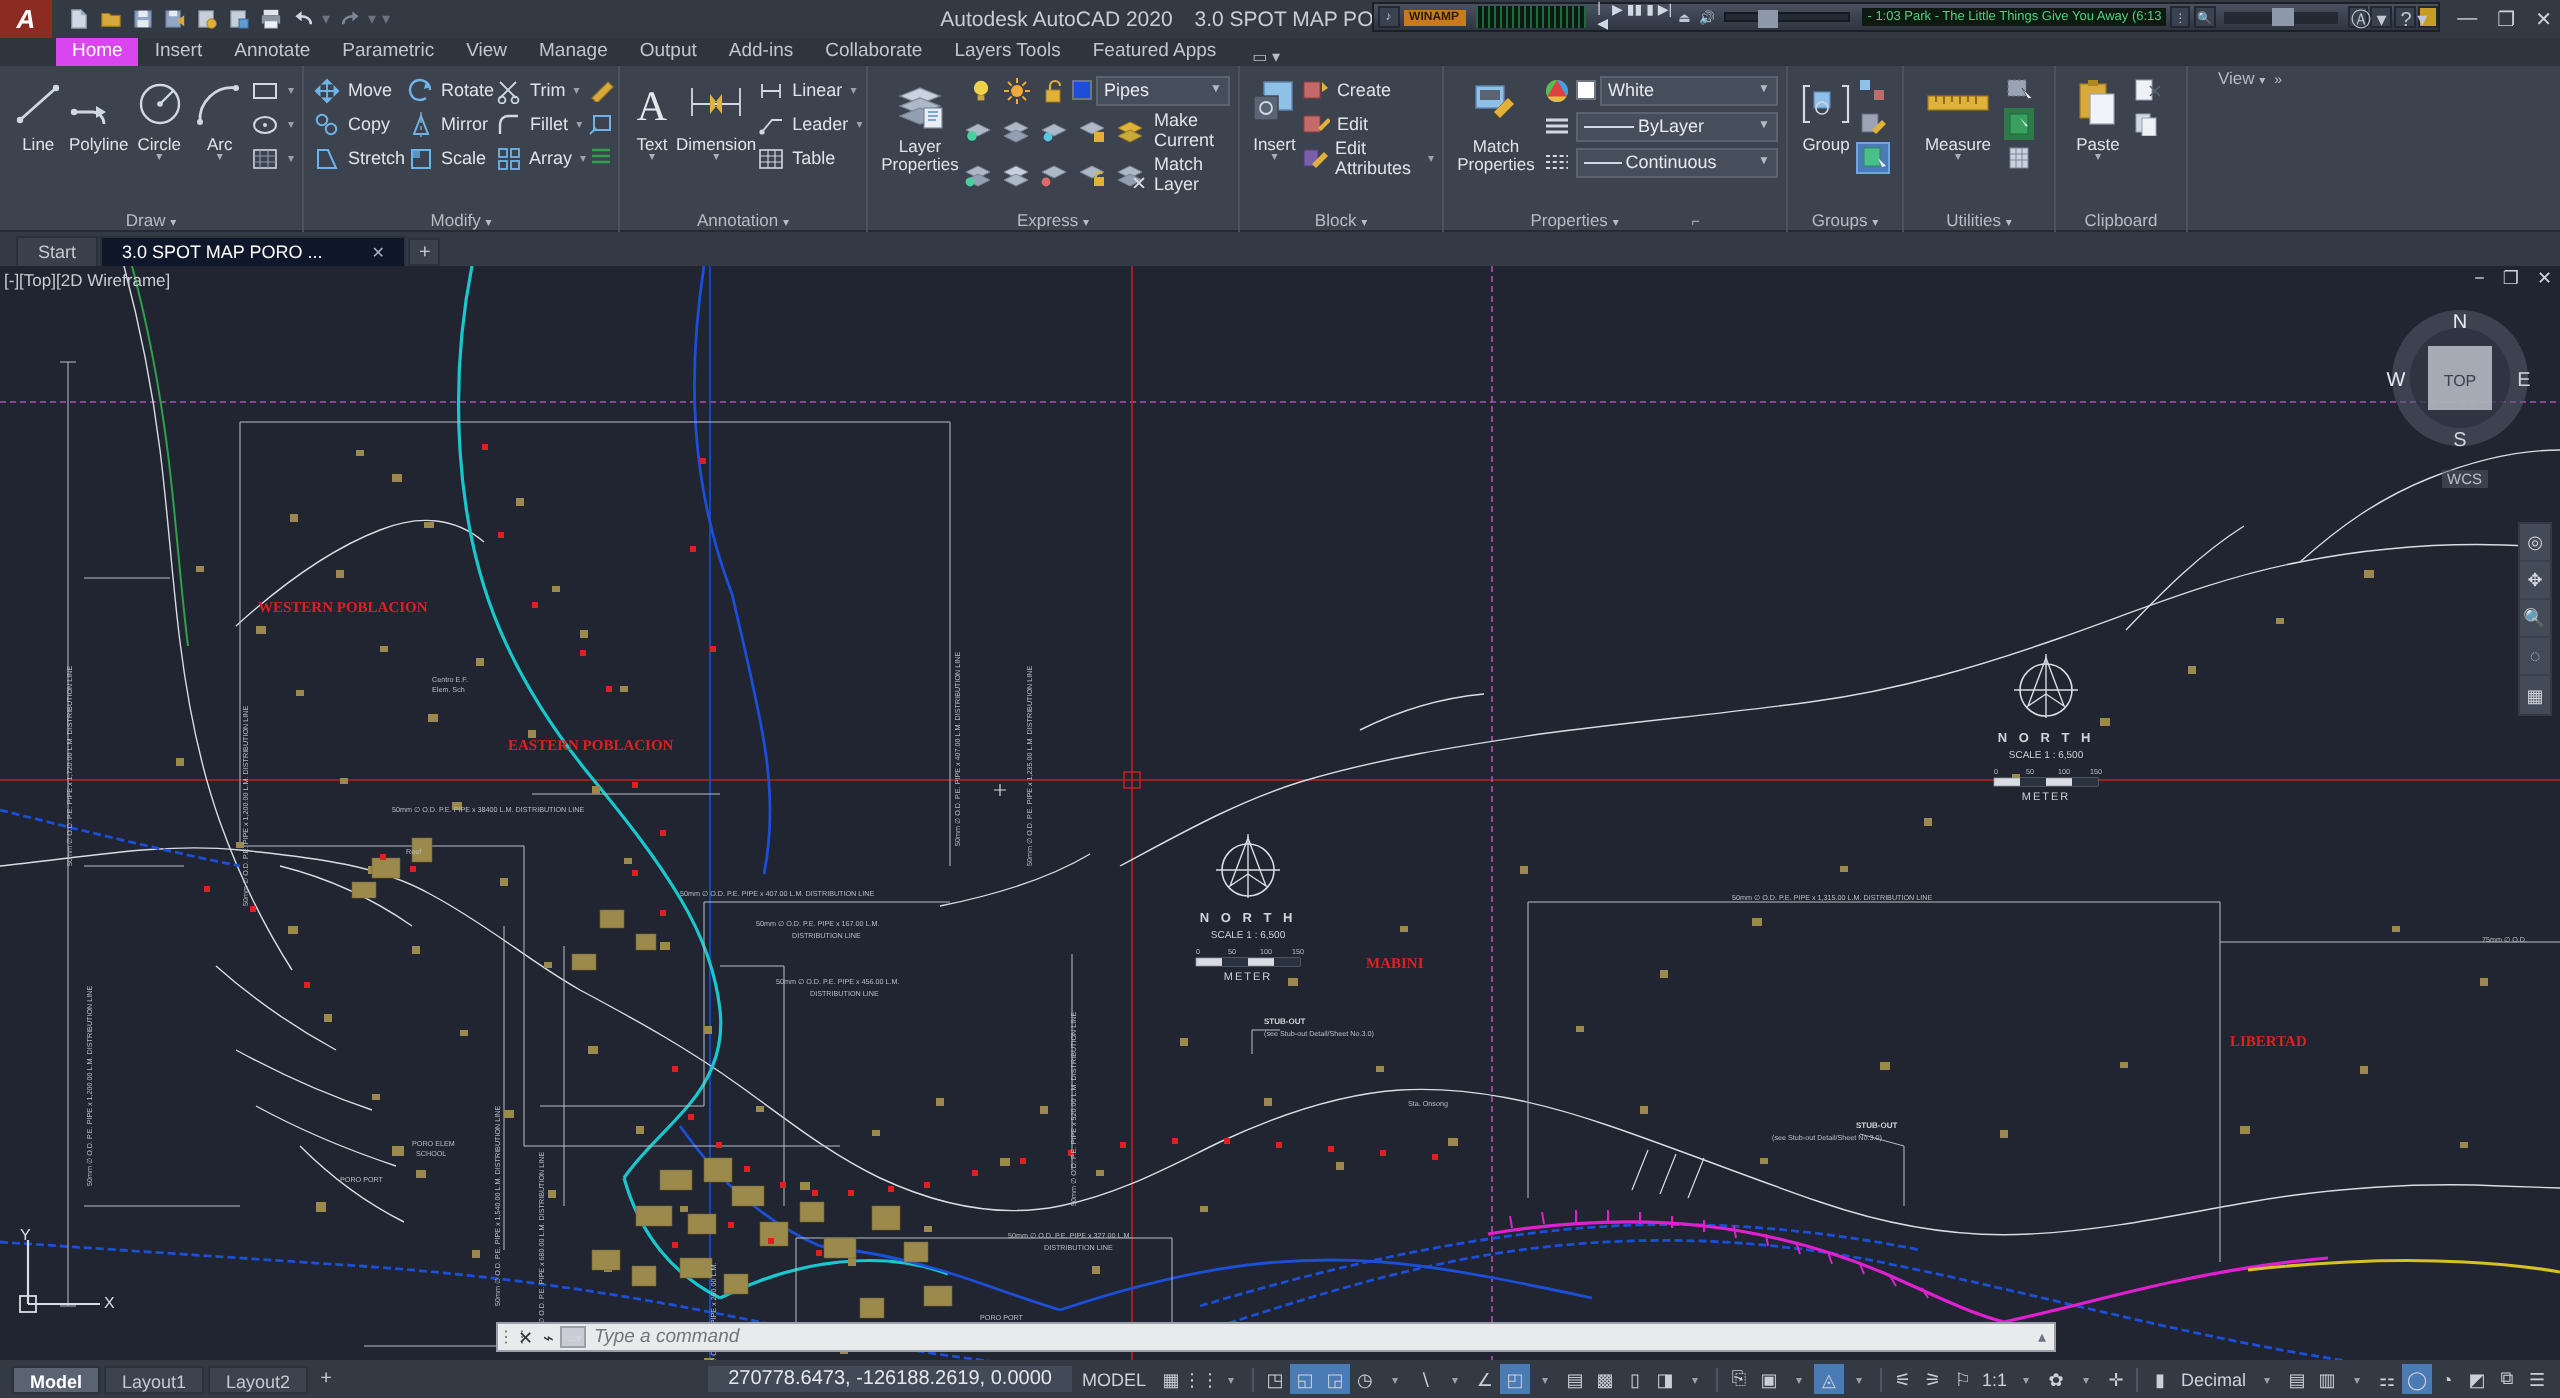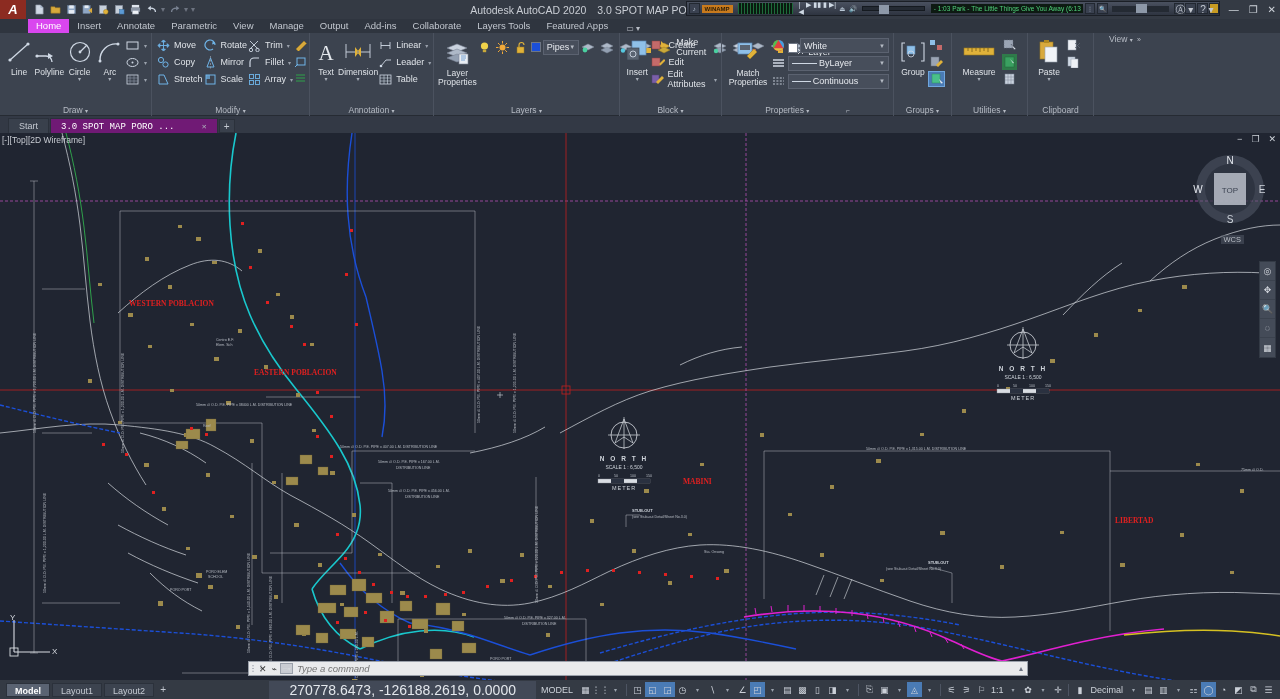--- a/index.html
+++ b/index.html
@@ -78,21 +78,21 @@
   .combo .cv { flex:1; white-space:nowrap; overflow:hidden; }
   .combo .ca { font-size:6px; color:#b4bac3; }
   .sw { width:10px; height:10px; border:1px solid #6e7684; }
   .lay-grid { display:flex; gap:4px; align-items:center;justify-content:center; }
 
   
   .doctabs { height:17px; background:#333945; display:flex; align-items:flex-end;
     font-size:9px; flex:0 0 17px; padding-left:8px; }
   .dtab { height:15px; line-height:15px; padding:0 10px; color:#c4c9d1;
     background:#39404c; border:1px solid #2b313b; border-bottom:none; margin-right:1px; }
-  .dtab.active { background:#701a75; color:#fff;font-family:Liberation Mono, monospace; }
+  .dtab.active { background:#0f172a; color:#fff; }
   .dtab .x { margin-left:22px; font-size:8px; color:#aeb4bd; }
   .dplus { width:16px; height:14px; background:#39404c; border:1px solid #2b313b;
     text-align:center; line-height:13px; color:#c4c9d1; font-size:10px; }
 
   
   .canvas-wrap { position:relative; flex:1; background:#202531; overflow:hidden; }
   svg.draw { position:absolute; inset:0; }
   .vplabel { position:absolute; left:2px; top:2px; font-size:8.5px; color:#c8ccd3; z-index:6;}
   .vcube { position:absolute; right:8px; top:14px; width:84px; height:84px; z-index:6; }
   .wcs { position:absolute; right:36px; top:102px; font-size:7.5px; color:#b9bec6;
@@ -117,21 +117,21 @@
   .cmd-in { flex:1; font-size:9.5px; font-style:italic; color:#5c6069; padding-left:4px;
     background:transparent; border:none; outline:none; font-family:"Liberation Sans",sans-serif;}
 
   
   .statusbar { height:19px; background:#343a44; display:flex; align-items:center;
     flex:0 0 19px; font-size:9px; color:#cdd2d9; }
   .ltab { height:14px; line-height:14px; padding:0 8px; font-size:9px; color:#c4c9d1;
     background:#3c434f; border:1px solid #2b313b; margin-right:2px; }
   .ltab.active { background:#5a6372; color:#fff; font-weight:bold; }
   .lplus { width:14px; text-align:center; color:#c4c9d1; font-size:10px; }
-  .coords { background:#424957; padding:1px 20px; font-size:14px; color:#e3e7ec; }
+  .coords { background:#424957; padding:1px 10px; font-size:10px; color:#e3e7ec; }
   .sbtn { width:15px; height:15px; display:flex; align-items:center; justify-content:center;
     font-size:9px; color:#cbd0d8; }
   .sbtn.on { background:#4a7bb5; }
   .scar { font-size:6px; color:#9aa1ac; }
   .ssep { width:1px; height:12px; background:#4d5462; margin:0 3px; }
 </style>
 </head>
 <body>
 
 <div class="app">
@@ -525,21 +525,21 @@
                 <path d="M4 8l10-4 10 4-10 4z" fill="#c9d2de" stroke="#7d8697" stroke-width=".6"></path>
                 <path d="M4 13l10-4 10 4-10 4z" fill="#aeb9c8" stroke="#7d8697" stroke-width=".6"></path>
                 <path d="M4 18l10-4 10 4-10 4z" fill="#93a0b2" stroke="#7d8697" stroke-width=".6"></path>
                 <rect x="16" y="14" width="9" height="10" fill="#e8edf3" stroke="#7d8697" stroke-width=".6"></rect>
                 <path d="M18 16h5M18 18h5M18 20h4" stroke="#5b8fc9" stroke-width=".8"></path>
               </svg>
             </div>
           <div class="lbl">Layer</div>
           <div class="lbl2">Properties</div>
         </div>
-        <div style="flex:1; display:flex; gap:2px; padding-top:1px">
+        <div style="flex:1; display:flex; flex-direction:column; gap:2px; padding-top:1px">
           <div class="lay-top">
             <span class="icon-only">
               <svg width="13" height="13">
                   <circle cx="6.5" cy="5" r="3.6" fill="#f0d24a"></circle>
                   <rect x="4.8" y="8.6" width="3.4" height="2.6" fill="#c9a93a"></rect>
                 </svg>
               </span>
             <span class="icon-only">
               <svg width="13" height="13">
                   <circle cx="6.5" cy="6.5" r="3" fill="#f0a93a"></circle>
@@ -623,21 +623,21 @@
                   <path d="M1 5l6-3 6 3-6 3z" fill="#aeb9c8" stroke="#7d8697" stroke-width=".5"></path>
                   <path d="M1 9l6-3 6 3-6 3z" fill="#93a0b2" stroke="#7d8697" stroke-width=".5"></path>
                   <path d="M9 8l5 5M14 8l-5 5" stroke="#d6d9de" stroke-width=".9"></path>
                 </svg>
               </span>
             <span style="font-size:9px;color:#dfe3e8">Match Layer</span>
           </div>
         </div>
       </div>
       <div class="panel-title">
-        <span>Layers</span> <span class="caret">▾</span></div>
+        <span>Express</span> <span class="caret">▾</span></div>
     </div>
 
     <div class="panel" style="width:102px">
       <div class="panel-body">
         <div class="big" style="width:32px">
           <div class="glyph">
             <svg width="26" height="26">
                 <rect x="8" y="2" width="14" height="14" fill="#8fc0e8" stroke="#5d87b3" stroke-width=".7"></rect>
                 <rect x="3" y="9" width="12" height="12" fill="#5a6472" stroke="#3d4552" stroke-width=".7"></rect>
                 <circle cx="9" cy="15" r="3" stroke="#cfd8e4" stroke-width=".9" fill="none"></circle>
@@ -688,21 +688,21 @@
             <svg width="28" height="26">
                 <rect x="4" y="3" width="14" height="11" fill="#8fc0e8" stroke="#5d87b3" stroke-width=".7"></rect>
                 <rect x="6" y="5" width="10" height="5" fill="#5a6472"></rect>
                 <path d="M13 16l7-7 3 3-7 7z" fill="#e0b23a" stroke="#9c7a1e" stroke-width=".5"></path>
               </svg>
             </div>
           <div class="lbl">Match</div>
           <div class="lbl2">Properties</div>
         </div>
         <div style="flex:1; display:flex; flex-direction:column; gap:2px; padding-top:1px">
-          <div style="display:flex; gap:2px; align-items:flex-end">
+          <div style="display:flex; gap:2px; align-items:center">
             <span class="icon-only">
               <svg width="13" height="13">
                   <circle cx="6.5" cy="6.5" r="5.5" fill="#e04040"></circle>
                   <path d="M6.5 1a5.5 5.5 0 014.8 8.2z" fill="#40a0e0"></path>
                   <path d="M6.5 1a5.5 5.5 0 00-4.8 8.2z" fill="#50c050"></path>
                   <path d="M1.7 9.2a5.5 5.5 0 009.6 0z" fill="#e0c040"></path>
                 </svg>
               </span>
             <span class="sw" style="background:#ffffff"></span>
             <div class="combo" style="flex:1">

